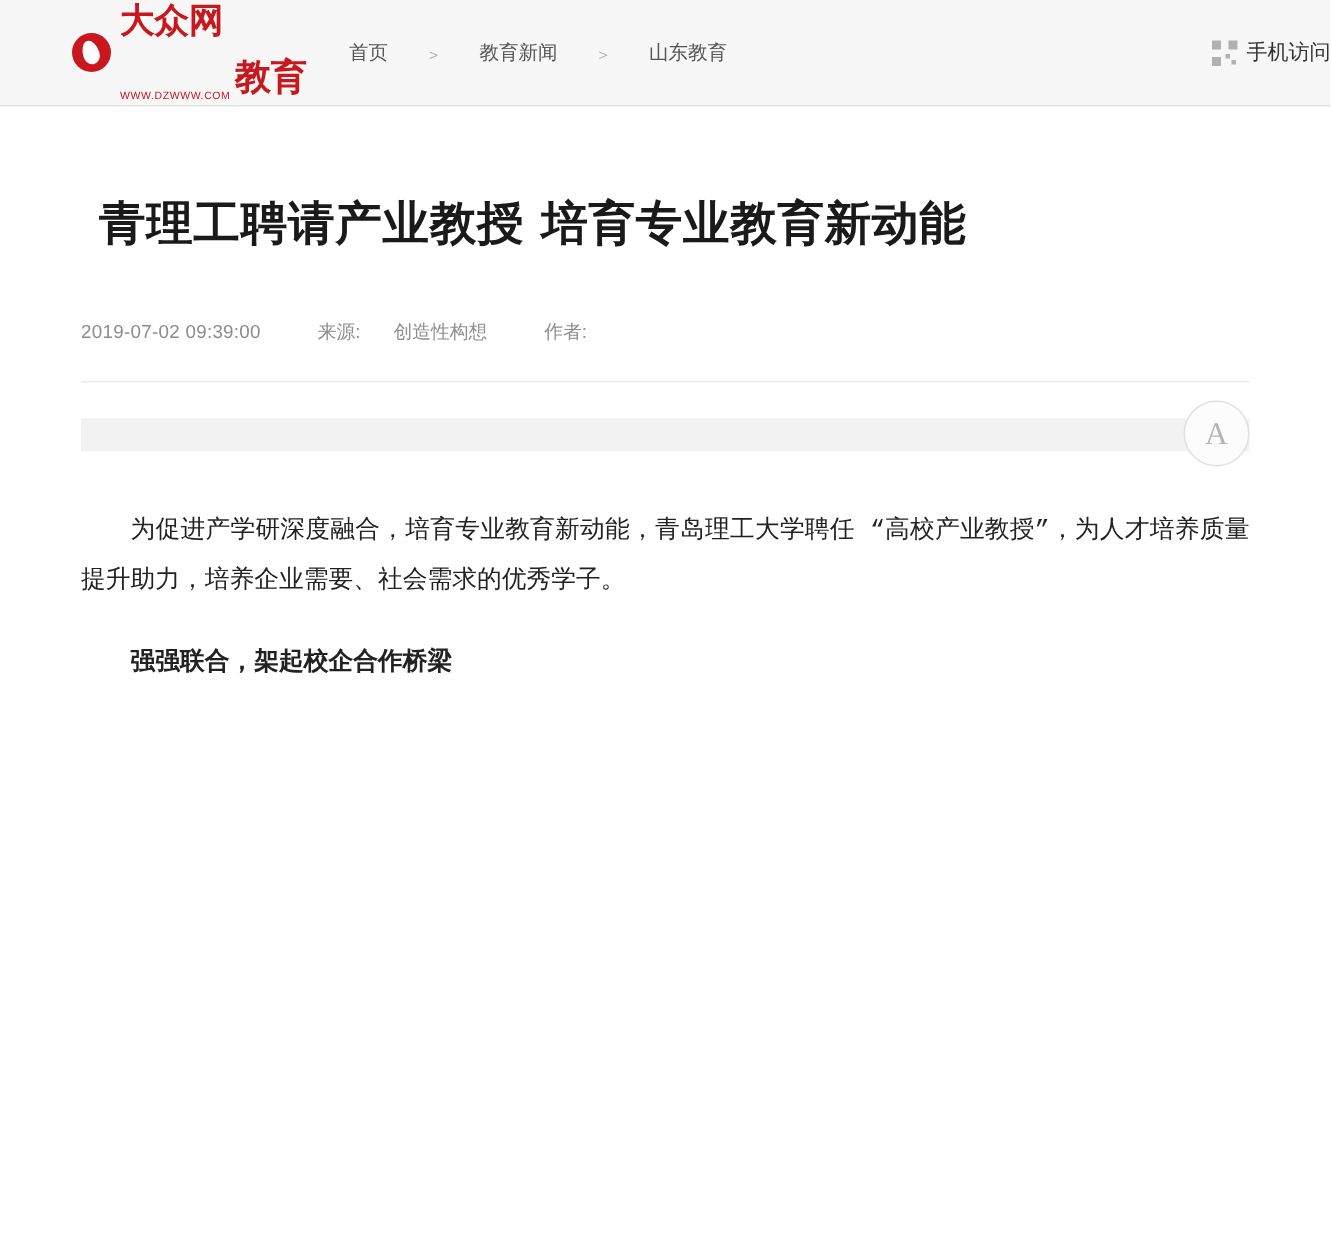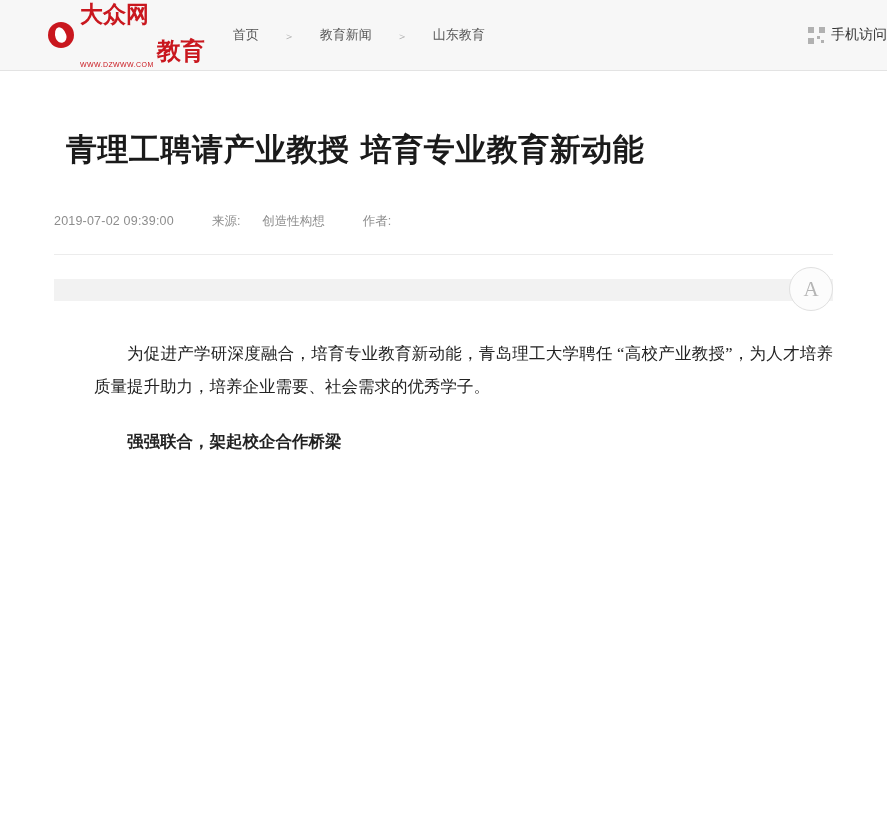--- a/index.html
+++ b/index.html
@@ -158,23 +158,22 @@
     margin-top: 24px;
     height: 22px;
     background: #f2f2f2;
   }
 
   .body-text {
     margin-top: 36px;
     font-size: 16.5px;
     line-height: 2.0;
     color: #222;
-    font-family: Liberation Serif, serif;
+    font-family: Liberation Mono, monospace;
     text-align: justify;
-    margin-left: 40px;
   }
   .body-text p {
     margin: 0 0 22px 0;
     text-indent: 2em;
   }
   .body-text p.subhead {
     font-weight: bold;
     text-indent: 2em;
   }
 

